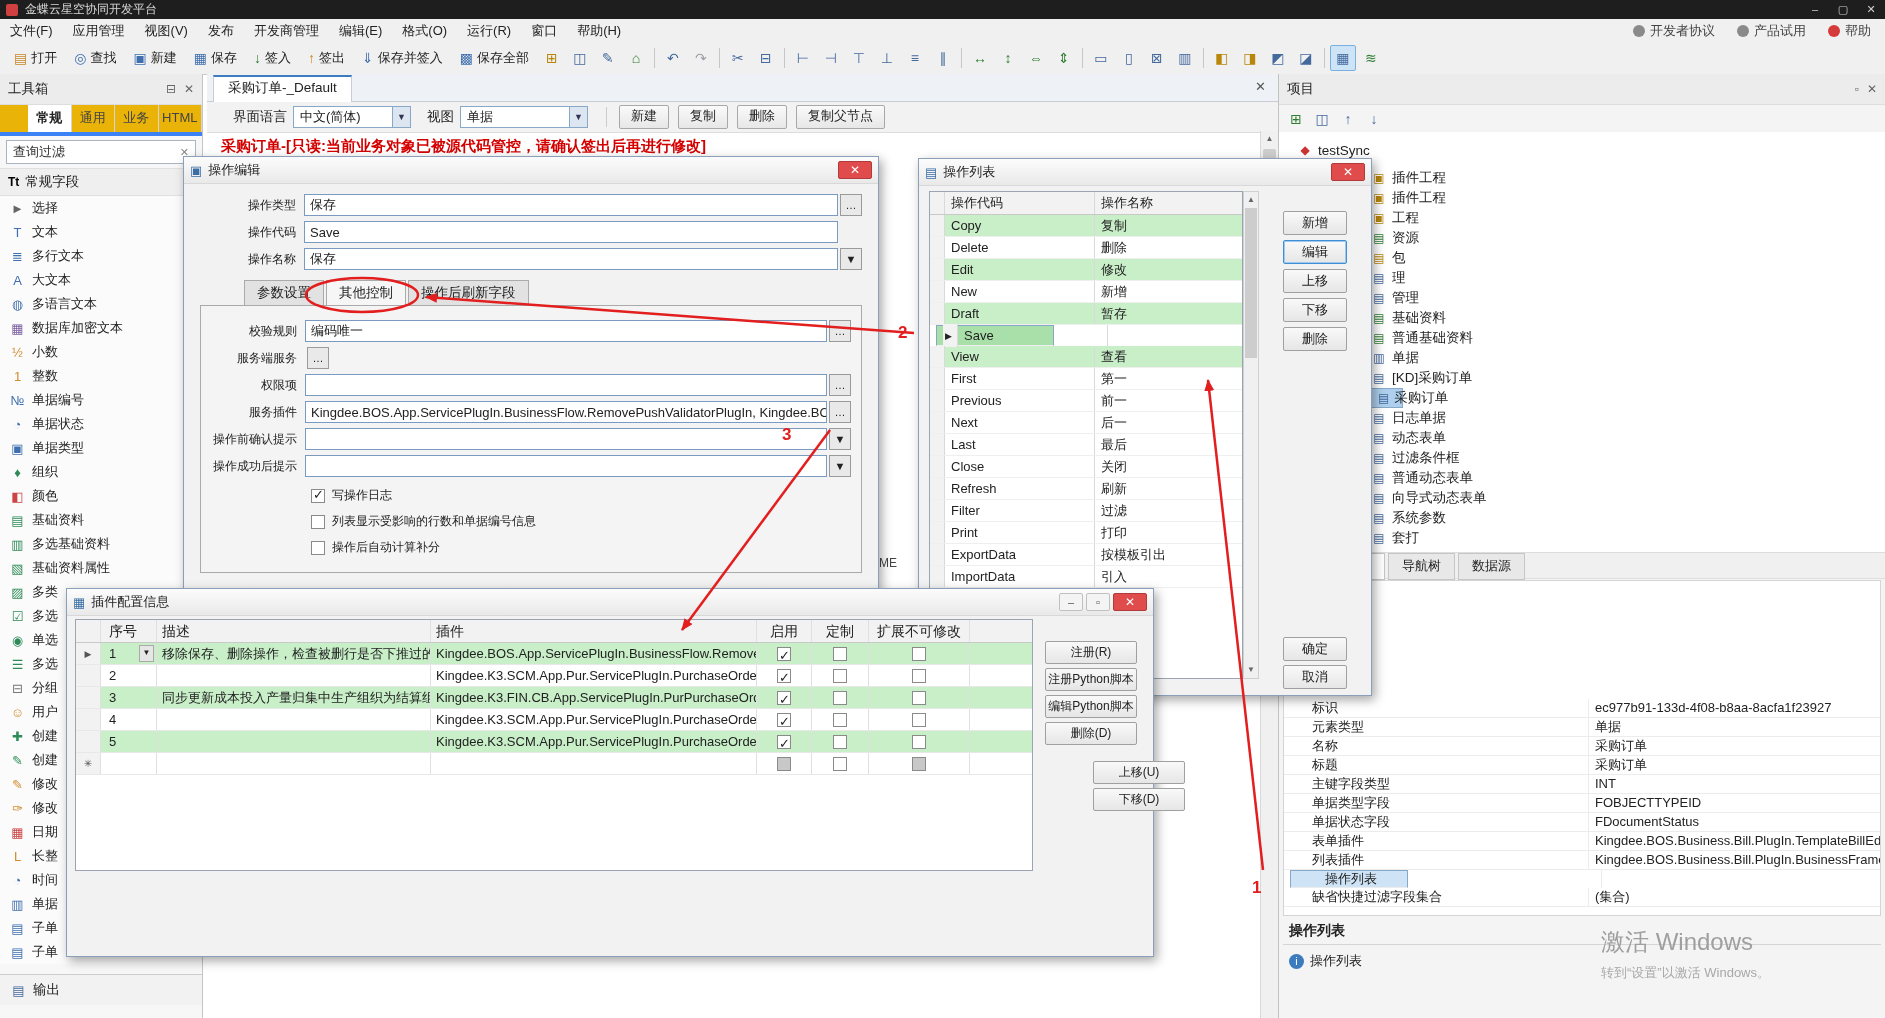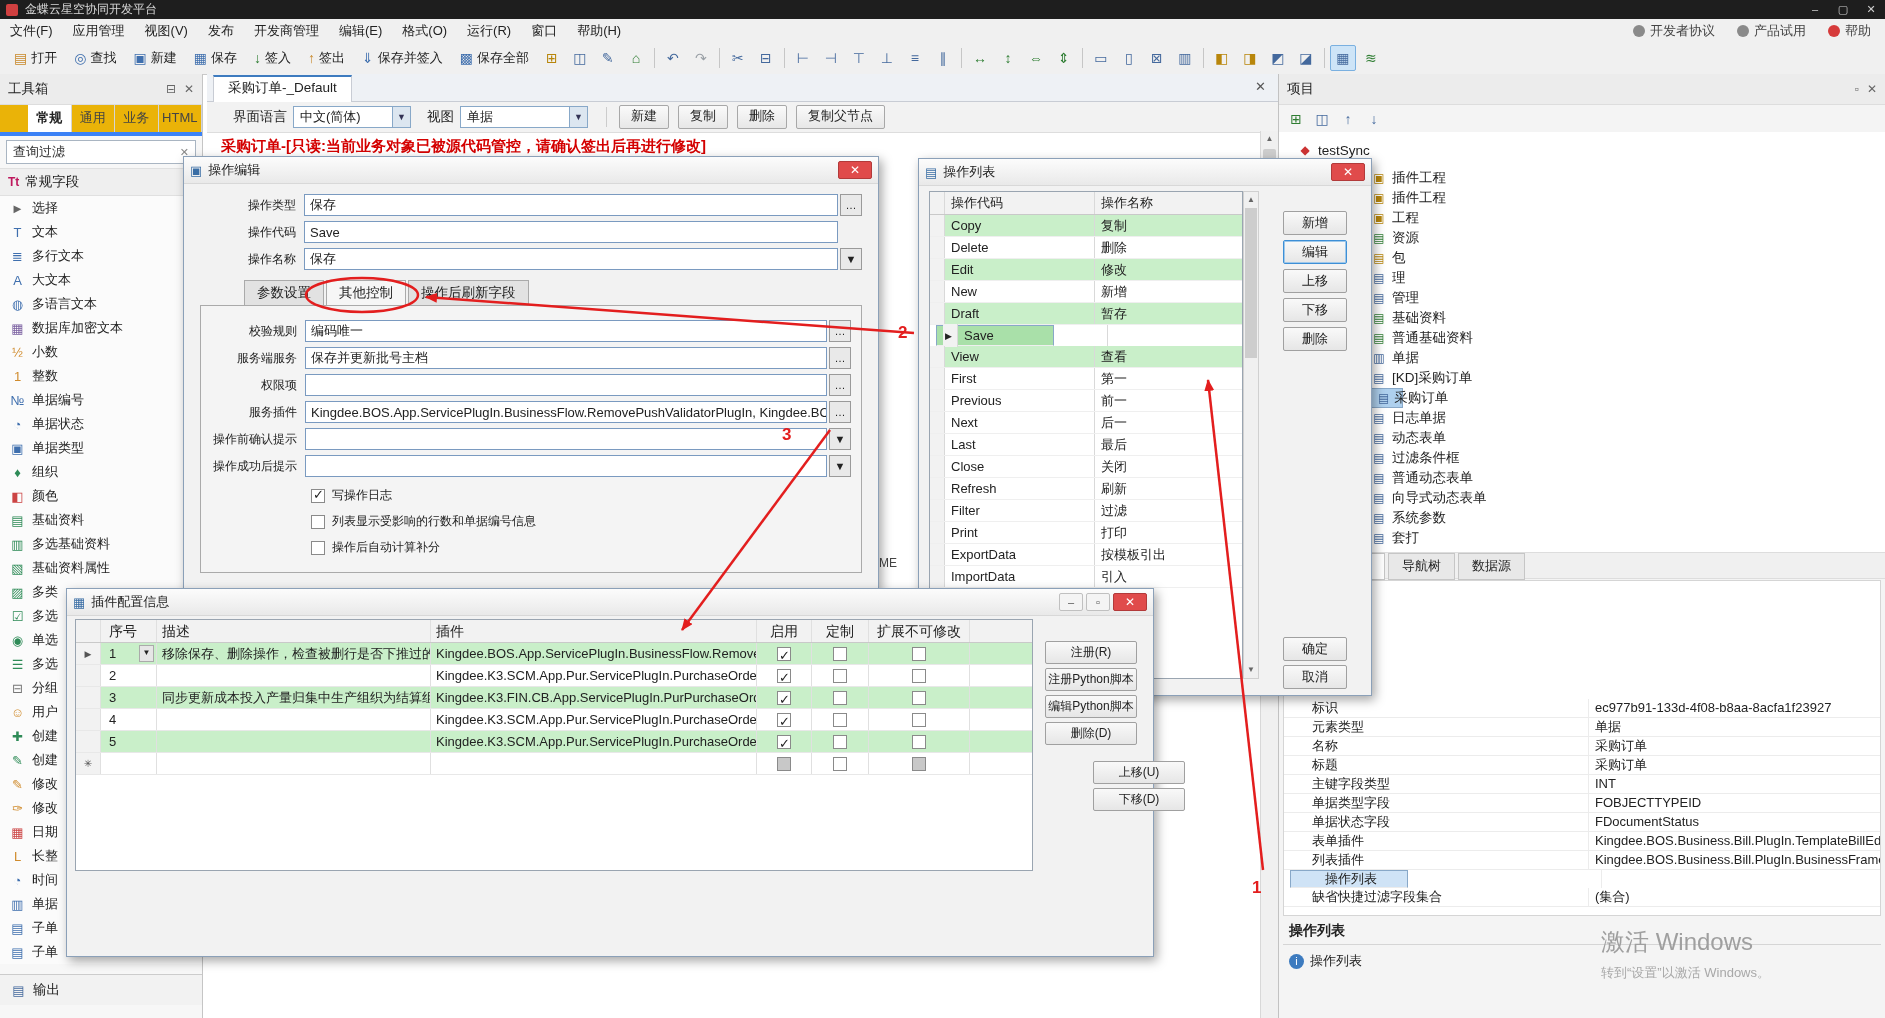--- a/index.html
+++ b/index.html
@@ -36,21 +36,21 @@
   #toolbox{position:absolute;left:0;top:74px;width:202px;bottom:0;background:#f7f7f7;border-right:1px solid #c5c5c5;}
   .panel-header{height:30px;display:flex;align-items:center;padding:0 8px;background:#ececec;border-bottom:1px solid #ddd;font-size:13.5px;}
   .ph-icons{margin-left:auto;display:flex;}
   .ph-ic{margin-left:8px;color:#666;font-size:12px;}
   #tbx-tabs{height:27px;display:flex;border-bottom:4px solid #3b82f6;background:#eab308;padding-left:28px;}
   .tbx-tab{flex:1;text-align:center;line-height:26px;font-size:13px;border-right:1px solid #d5d5d5;color:#444;}
   .tbx-tab.active{background:#fff;font-weight:bold;color:#222;}
   #tbx-search{margin:4px 6px;height:22px;border:1px solid #a9b5c2;background:#fff;display:flex;align-items:center;padding:0 6px;font-size:13px;color:#333;}
   #tbx-search .x{margin-left:auto;color:#888;font-size:11px;}
   #tbx-group{height:26px;display:flex;align-items:center;padding:0 8px;background:#efefef;border-top:1px solid #e0e0e0;border-bottom:1px solid #e0e0e0;font-size:13.5px;}
-  .g-ic{color:#be185d;font-weight:bold;margin-right:6px;font-size:12px;}
+  .g-ic{color:#000000;font-weight:bold;margin-right:6px;font-size:12px;}
   #tbx-group .chev{margin-left:auto;color:#777;font-size:11px;}
   #tbx-list{background:#fbfbfb;}
   .tbx-item{height:24px;display:flex;align-items:center;padding-left:9px;font-size:13px;}
   .ti-ic{width:17px;text-align:center;margin-right:6px;font-size:13px;}
   #tbx-output{position:absolute;left:0;right:0;top:900px;height:30px;border-top:1px solid #ccc;display:flex;align-items:center;padding-left:10px;background:#f2f2f2;font-size:13.5px;}
   #tbx-output .ti-ic{color:#44699d;}
 
   
   #main{position:absolute;left:207px;top:74px;width:1071px;bottom:0;background:#fafafa;}
   #doc-tabbar{height:27px;background:#eef1f5;border-bottom:1px solid #c8ccd4;position:relative;}
@@ -901,23 +901,20 @@
           <div class="oe-row">
             <span class="oe-lb">校验规则</span>
             <span class="oe-in">
               <span>编码唯一</span>
             </span>
             <span class="oe-btn">…</span>
           </div>
 
           <div class="oe-row">
             <span class="oe-lb">服务端服务</span>
-            <span class="oe-in">
-              <span>保存并更新批号主档</span>
-            </span>
             <span class="oe-btn">…</span>
           </div>
 
           <div class="oe-row">
             <span class="oe-lb">权限项</span>
             <span class="oe-in">
               <span></span>
             </span>
             <span class="oe-btn">…</span>
           </div>

